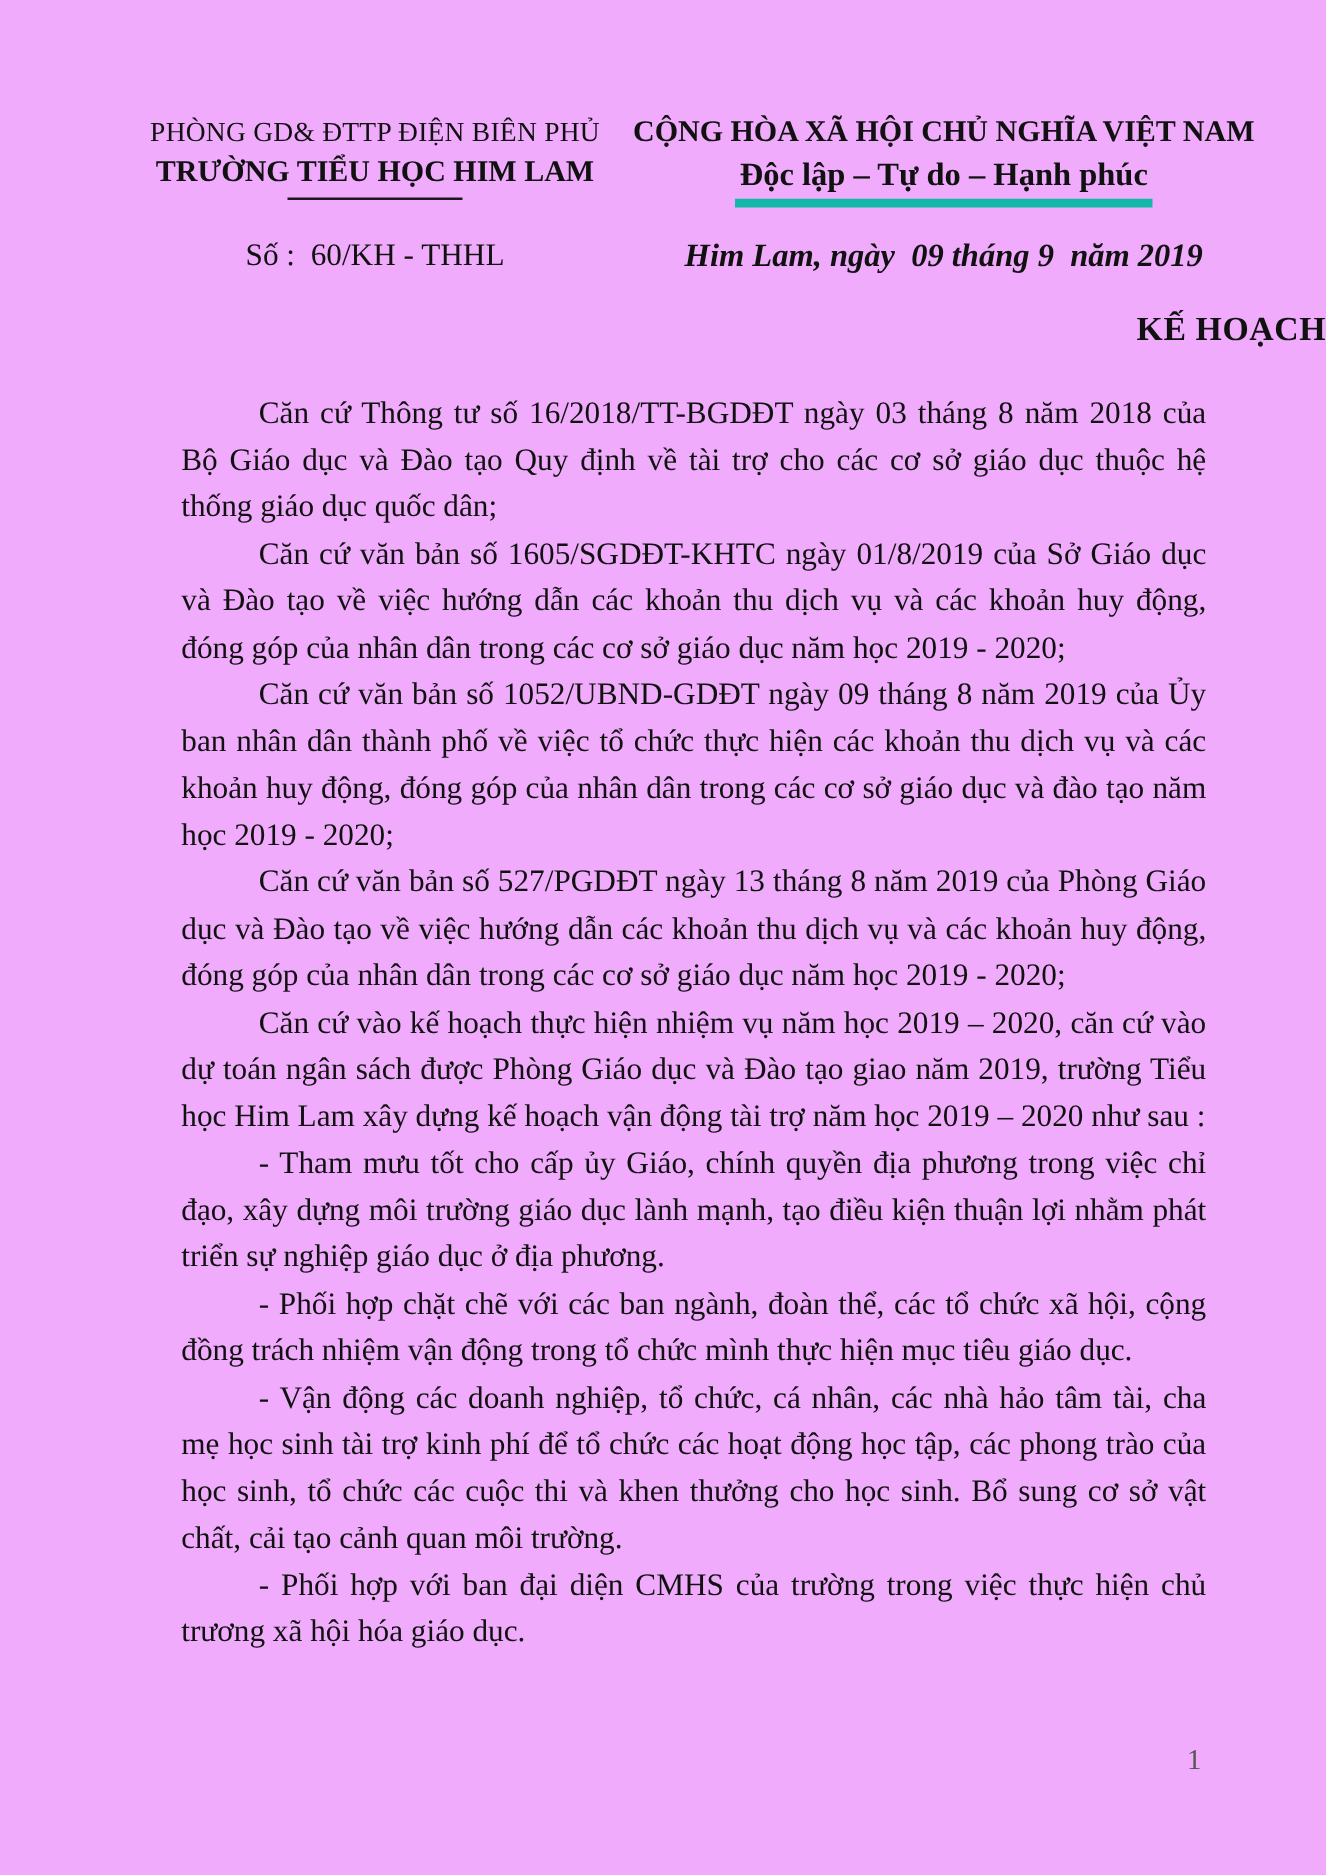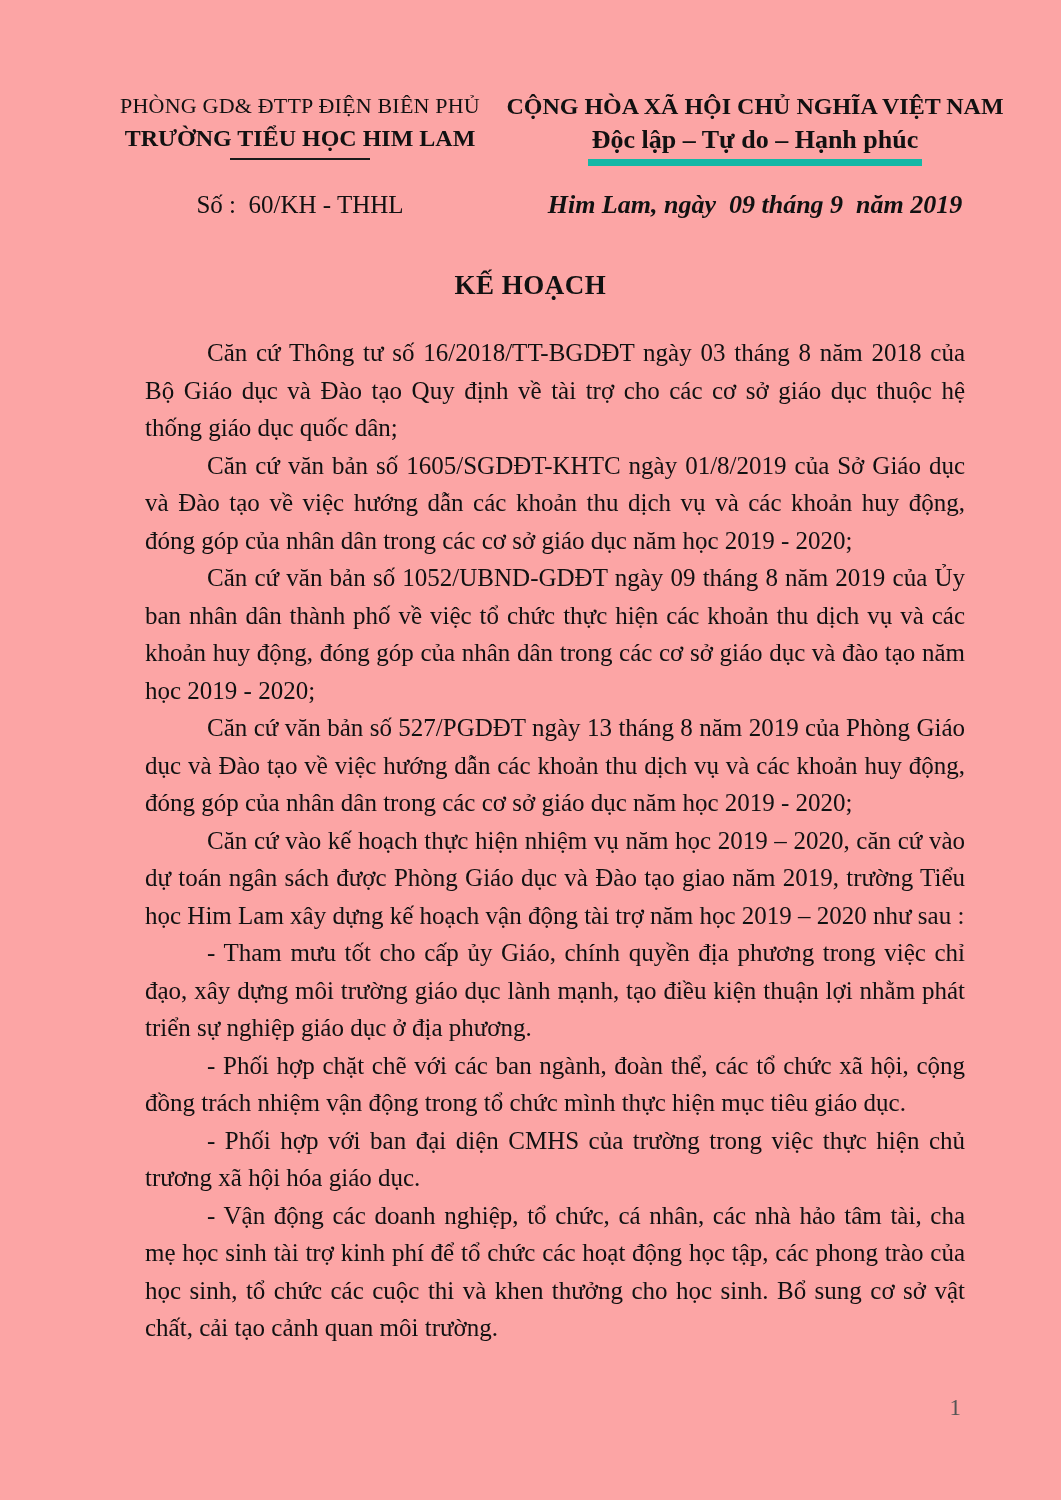--- a/index.html
+++ b/index.html
@@ -2,21 +2,21 @@
 <html><head>
 <meta charset="utf-8">
 <style>
   * { margin: 0; padding: 0; box-sizing: border-box; }
   html, body { background: #e8e8e8; }
   .page {
     position: relative;
     width: 1061px;
     height: 1500px;
     margin: 0 auto;
-    background: #fca5a5;
+    background: #f0abfc;
     color: #111111;
     font-family: "Liberation Serif", "DejaVu Serif", serif;
     padding-top: 90px;
     overflow: hidden;
   }
   .header-row {
     display: flex;
     justify-content: space-between;
     padding-left: 110px;
     padding-right: 56px;
@@ -47,21 +47,21 @@
   .num-row {
     display: flex;
     justify-content: space-between;
     padding-left: 110px;
     padding-right: 56px;
     margin-top: 24px;
   }
   .num-cell  { width: 380px; text-align: center; font-size: 25px; line-height: 30px; white-space: pre-wrap; }
   .date-cell { width: 500px; text-align: center; font-size: 26px; line-height: 30px;
                font-style: italic; font-weight: bold; white-space: pre-wrap; }
-  .title-block { text-align: center; margin-top: 48px; }
+  .title-block { text-align: right; margin-top: 26px; }
   .title-main {
     font-size: 27px; font-weight: bold; line-height: 34px; letter-spacing: 0.5px;
   }
   .title-sub {
     font-size: 26px; font-weight: bold; line-height: 34px; margin-top: 1px;
   }
   .title-sub .u {
     border-bottom: 2px solid #1a1a1a;
     padding-bottom: 2px;
   }
@@ -110,19 +110,19 @@
   </div>
 
   <div class="body">
     <p>Căn cứ Thông tư số 16/2018/TT-BGDĐT ngày 03 tháng 8 năm 2018 của Bộ Giáo dục và Đào tạo Quy định về tài trợ cho các cơ sở giáo dục thuộc hệ thống giáo dục quốc dân;</p>
     <p>Căn cứ văn bản số 1605/SGDĐT-KHTC ngày 01/8/2019 của Sở Giáo dục và Đào tạo về việc hướng dẫn các khoản thu dịch vụ và các khoản huy động, đóng góp của nhân dân trong các cơ sở giáo dục năm học 2019 - 2020;</p>
     <p>Căn cứ văn bản số 1052/UBND-GDĐT ngày 09 tháng 8 năm 2019 của Ủy ban nhân dân thành phố về việc tổ chức thực hiện các khoản thu dịch vụ và các khoản huy động, đóng góp của nhân dân trong các cơ sở giáo dục và đào tạo năm học 2019 - 2020;</p>
     <p>Căn cứ văn bản số 527/PGDĐT ngày 13 tháng 8 năm 2019 của Phòng Giáo dục và Đào tạo về việc hướng dẫn các khoản thu dịch vụ và các khoản huy động, đóng góp của nhân dân trong các cơ sở giáo dục năm học 2019 - 2020;</p>
     <p>Căn cứ vào kế hoạch thực hiện nhiệm vụ năm học 2019 – 2020, căn cứ vào dự toán ngân sách được Phòng Giáo dục và Đào tạo giao năm 2019, trường Tiểu học Him Lam xây dựng kế hoạch vận động tài trợ năm học 2019 – 2020 như sau :</p>
     <p>- Tham mưu tốt cho cấp ủy Giáo, chính quyền địa phương trong việc chỉ đạo, xây dựng môi trường giáo dục lành mạnh, tạo điều kiện thuận lợi nhằm phát triển sự nghiệp giáo dục ở địa phương.</p>
     <p>- Phối hợp chặt chẽ với các ban ngành, đoàn thể, các tổ chức xã hội, cộng đồng trách nhiệm vận động trong tổ chức mình thực hiện mục tiêu giáo dục.</p>
+    <p>- Vận động các doanh nghiệp, tổ chức, cá nhân, các nhà hảo tâm tài, cha mẹ học sinh tài trợ kinh phí để tổ chức các hoạt động học tập, các phong trào của học sinh, tổ chức các cuộc thi và khen thưởng cho học sinh. Bổ sung cơ sở vật chất, cải tạo cảnh quan môi trường.</p>
     <p>- Phối hợp với ban đại diện CMHS của trường trong việc thực hiện chủ trương xã hội hóa giáo dục.</p>
-    <p>- Vận động các doanh nghiệp, tổ chức, cá nhân, các nhà hảo tâm tài, cha mẹ học sinh tài trợ kinh phí để tổ chức các hoạt động học tập, các phong trào của học sinh, tổ chức các cuộc thi và khen thưởng cho học sinh. Bổ sung cơ sở vật chất, cải tạo cảnh quan môi trường.</p>
   </div>
 
   <div class="page-num">1</div>
 
 </div>
 
 </body></html>

